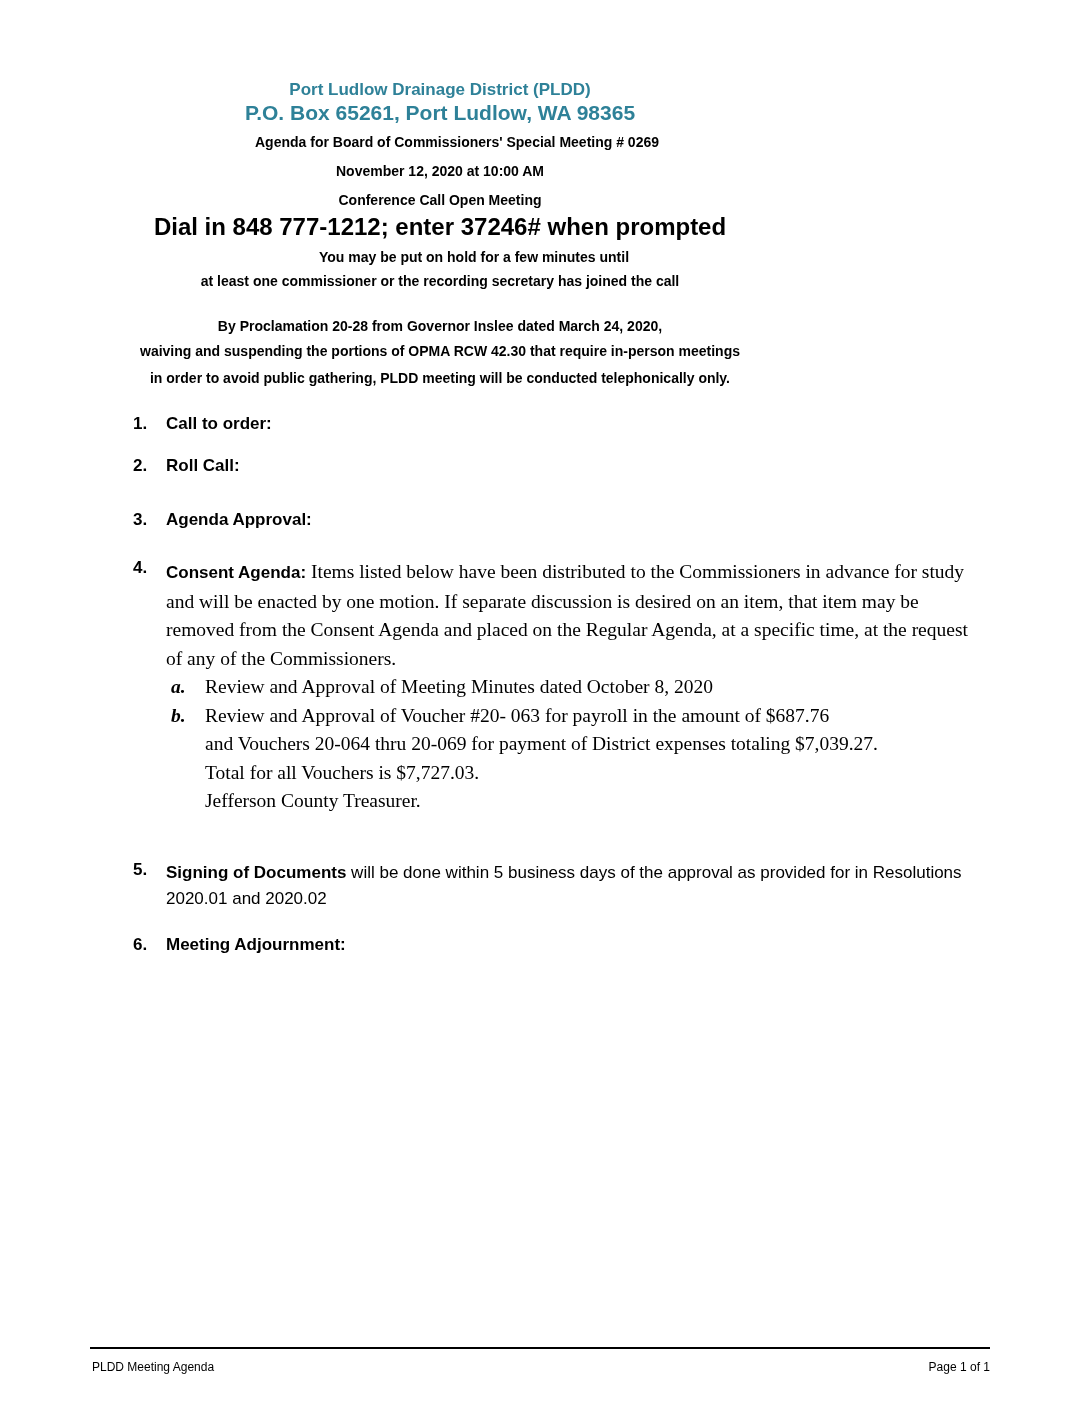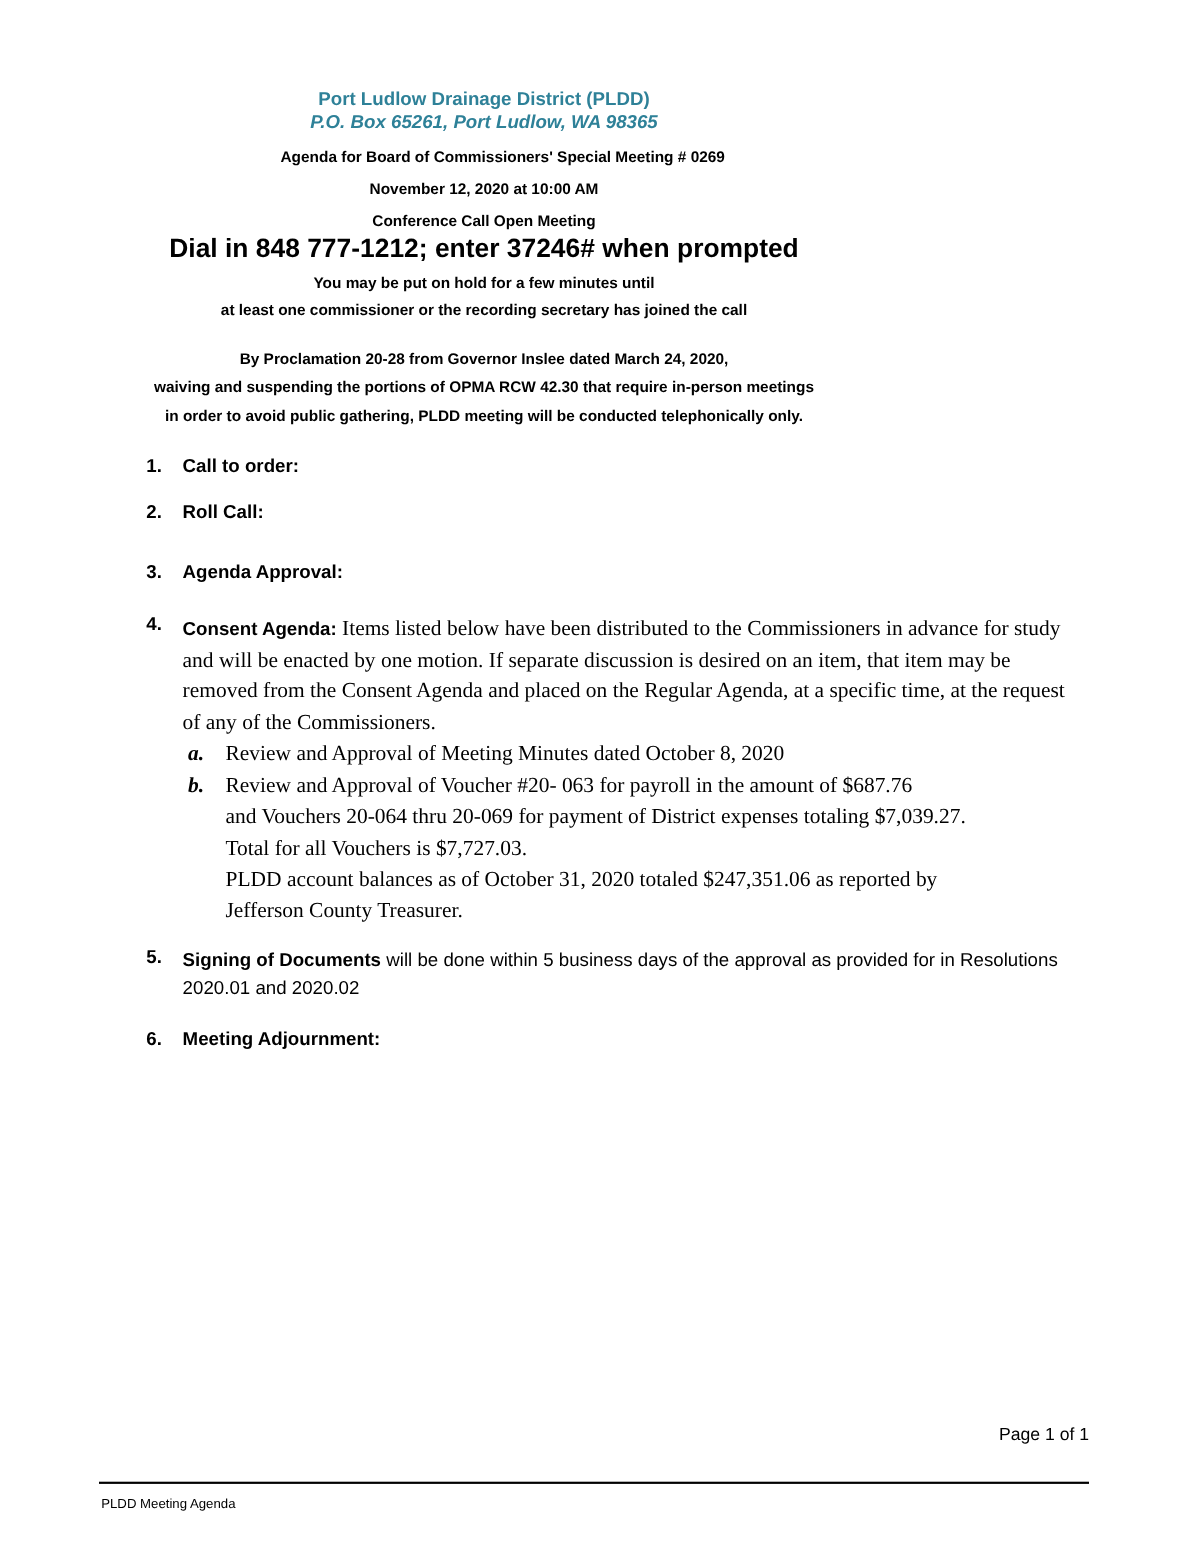--- a/index.html
+++ b/index.html
@@ -1,25 +1,25 @@
 <!DOCTYPE html>
 <html><head>
 <meta charset="utf-8">
 <style>
   html, body { margin: 0; padding: 0; background: #ffffff; }
   body { width: 1088px; height: 1408px; position: relative; overflow: hidden; color: #000; }
   .sans { font-family: "Liberation Sans", "DejaVu Sans", sans-serif; }
   .center { position: absolute; left: 0; width: 880px; text-align: center; }
   .org-name { top: 80px; font-size: 17px; font-weight: bold; color: #2e8198; }
-  .org-addr { top: 101px; font-size: 17px; font-weight: bold; color: #2e8198; font-style: italic; }
+  .org-addr { top: 101px; font-size: 21px; font-weight: bold; color: #2e8198; }
   .agenda-title { top: 134px; font-size: 14px; font-weight: bold; padding-left: 17px; }
   .meeting-date { top: 163px; font-size: 14px; font-weight: bold; }
   .meeting-type { top: 192px; font-size: 14px; font-weight: bold; }
   .dial-in { top: 213px; font-size: 24px; font-weight: bold; }
-  .hold-1 { top: 249px; font-size: 14px; font-weight: bold; }
+  .hold-1 { top: 249px; font-size: 14px; font-weight: bold; padding-left: 34px; }
   .hold-2 { top: 273px; font-size: 14px; font-weight: bold; }
   .procl { font-size: 14px; font-weight: bold; }
   .procl-1 { top: 318px; }
   .procl-2 { top: 343px; }
   .procl-3 { top: 370px; }
 
   .item { position: absolute; left: 133px; width: 850px; }
   .num { position: absolute; left: 0; top: 0; width: 30px; font-family: "Liberation Sans", sans-serif; font-weight: bold; font-size: 17px; }
   .item-body { margin-left: 33px; }
   .lbl { font-family: "Liberation Sans", sans-serif; font-weight: bold; font-size: 17px; }
@@ -32,21 +32,21 @@
   .consent-text { font-family: "Liberation Serif", serif; }
   .sub { position: relative; margin-left: 0; padding-left: 39px; font-family: "Liberation Serif", serif; font-size: 19.5px; line-height: 28.5px; }
   .sub-marker { position: absolute; left: 5px; top: 0; font-style: italic; font-weight: bold; }
   .sub-line { display: block; }
   .item5 { top: 860px; }
   .item5 .item-body { font-size: 17px; line-height: 26px; font-family: "Liberation Sans", sans-serif; }
   .item6 { top: 935px; }
 
   .footer-rule { position: absolute; left: 90px; top: 1347px; width: 900px; height: 2px; background: #000; }
   .footer-left { position: absolute; left: 92px; top: 1360px; font-size: 12px; }
-  .footer-right { position: absolute; right: 98px; top: 1296px; font-size: 16px; }
+  .footer-right { position: absolute; right: 98px; top: 1360px; font-size: 12px; }
 </style>
 </head>
 <body>
 
 <div>
   <div class="center sans org-name" style="color: rgb(46, 129, 152);">Port Ludlow Drainage District (PLDD)</div>
   <div class="center sans org-addr" style="color: rgb(46, 129, 152);">P.O. Box 65261, Port Ludlow, WA 98365</div>
   <div class="center sans agenda-title">Agenda for Board of Commissioners' Special Meeting # 0269</div>
   <div class="center sans meeting-date">November 12, 2020 at 10:00 AM</div>
   <div class="center sans meeting-type">Conference Call Open Meeting</div>
@@ -78,21 +78,20 @@
       <div><span class="lbl">Consent Agenda:</span><span class="consent-text"> Items listed below have been distributed to the Commissioners in advance for study and will be enacted by one motion. If separate discussion is desired on an item, that item may be removed from the Consent Agenda and placed on the Regular Agenda, at a specific time, at the request of any of the Commissioners.</span></div>
       <div class="sub">
         <span class="sub-marker">a.</span>
         <span class="sub-line">Review and Approval of Meeting Minutes dated October 8, 2020</span>
       </div>
       <div class="sub">
         <span class="sub-marker">b.</span>
         <span class="sub-line">Review and Approval of Voucher #20- 063 for payroll in the amount of $687.76</span>
         <span class="sub-line">and Vouchers 20-064 thru 20-069 for payment of District expenses totaling $7,039.27.</span>
         <span class="sub-line">Total for all Vouchers is $7,727.03.</span>
-        <span class="sub-line">PLDD account balances as of October 31, 2020 totaled $247,351.06 as reported by</span>
         <span class="sub-line">Jefferson County Treasurer.</span>
       </div>
     </div>
   </div>
 
   <div class="item item5">
     <span class="num">5.</span>
     <div class="item-body"><span class="lbl">Signing of Documents</span><span> will be done within 5 business days of the approval as provided for in Resolutions 2020.01 and 2020.02</span></div>
   </div>
 

